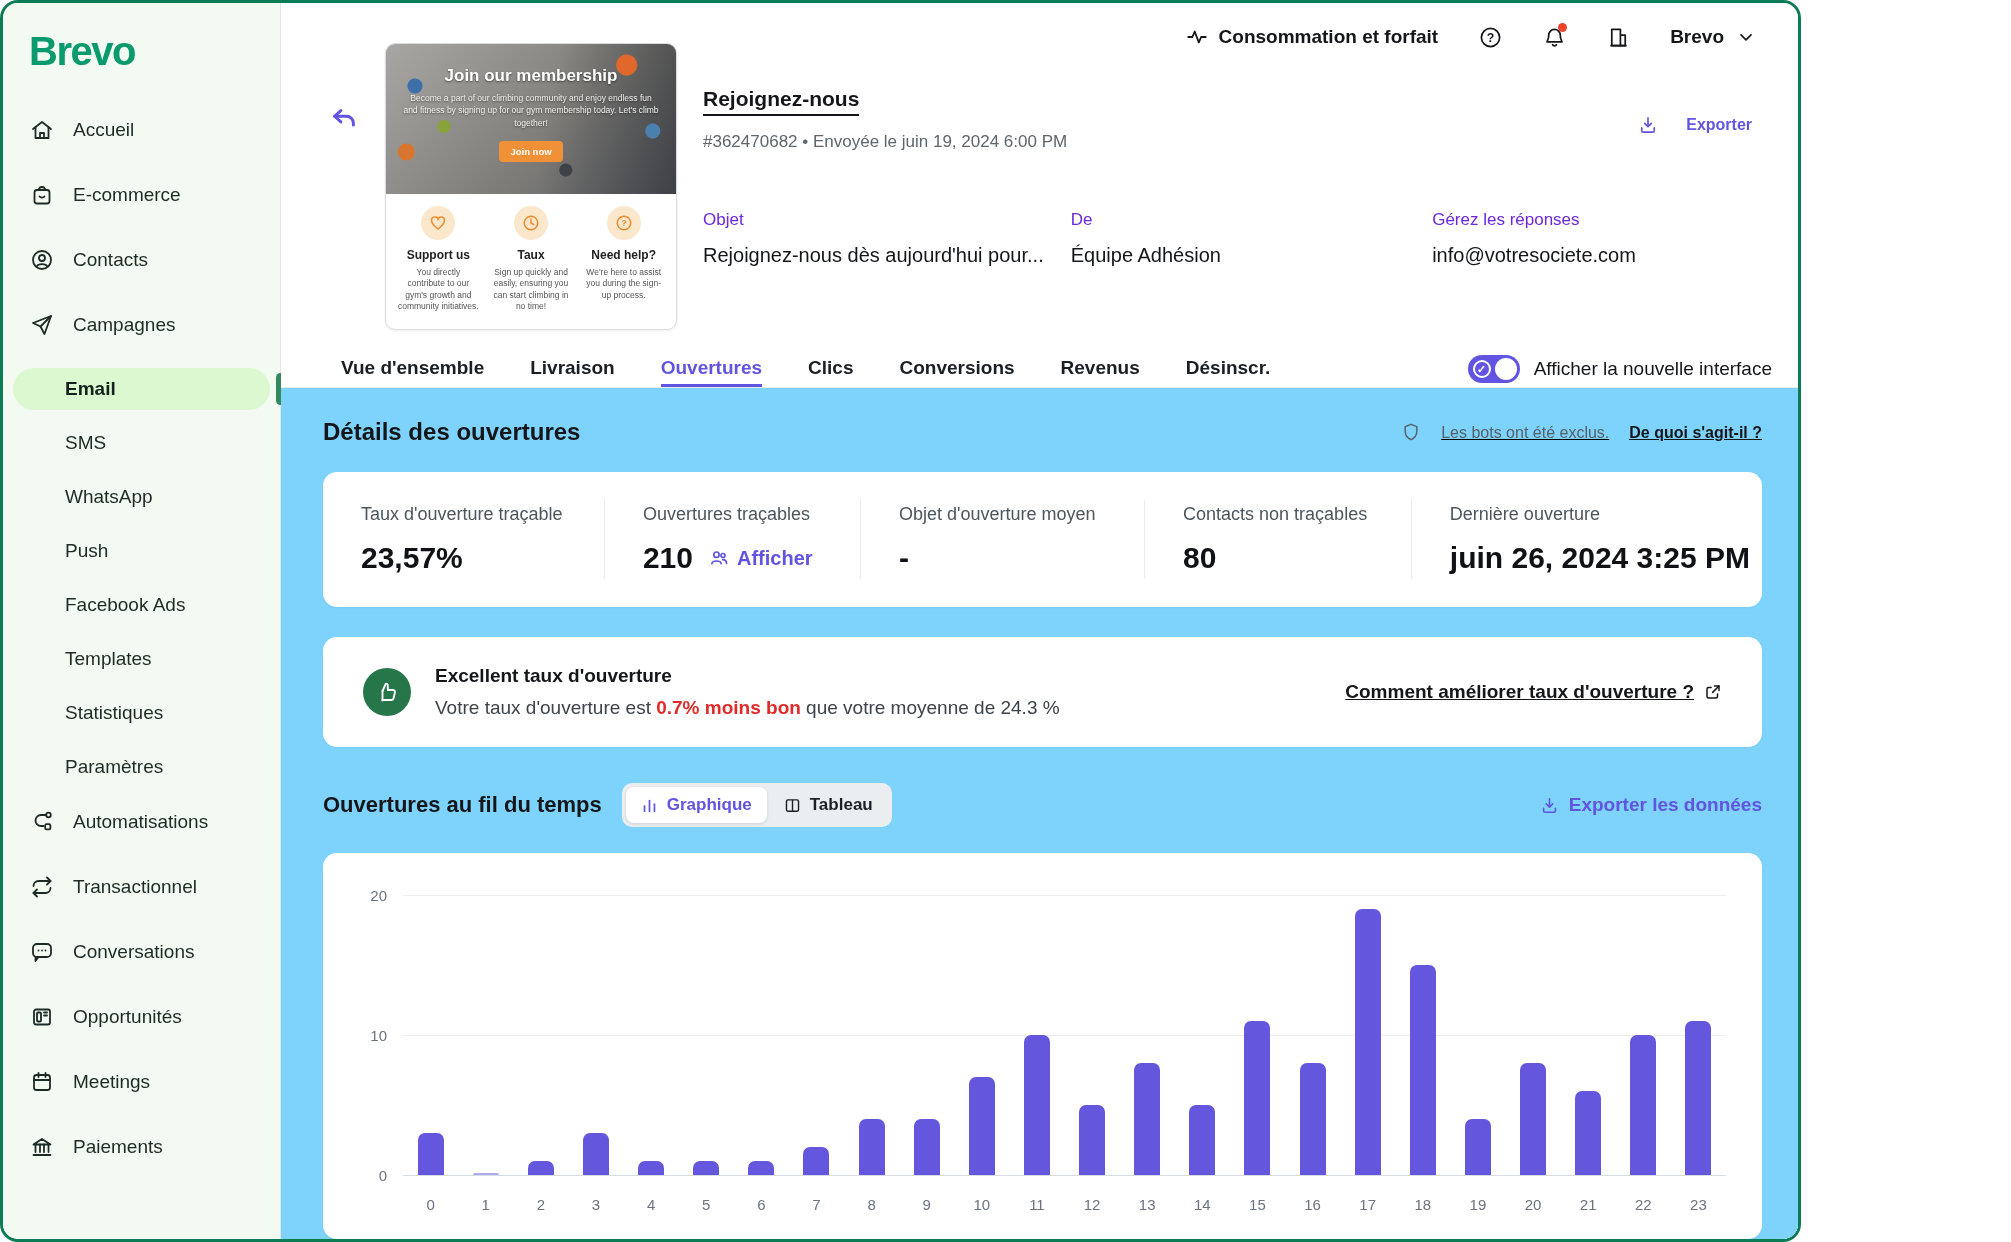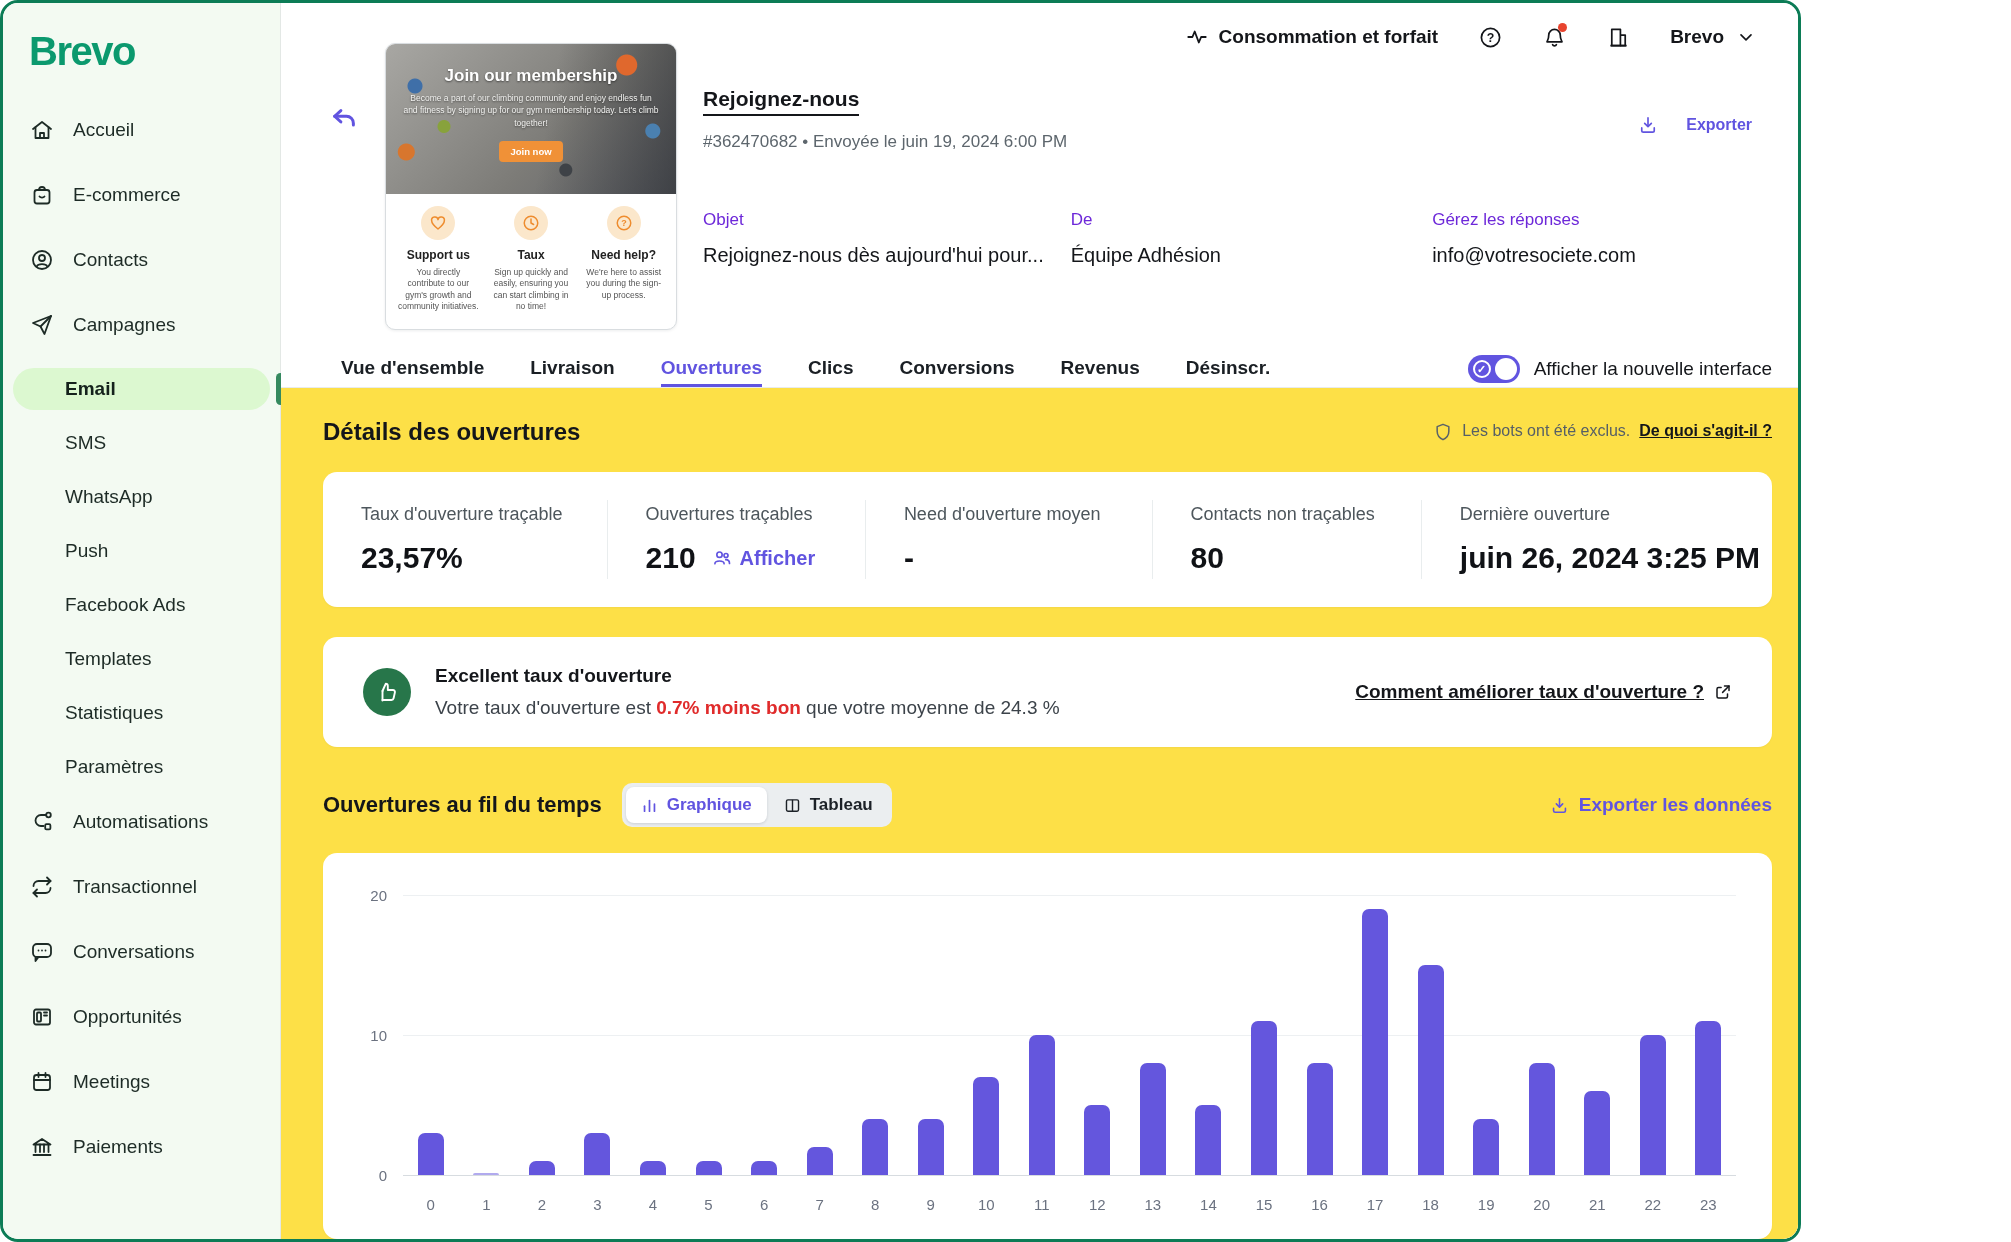--- a/index.html
+++ b/index.html
@@ -60,24 +60,24 @@
   .tabs-row { display:flex; align-items:stretch; padding:0 26px 0 60px; border-bottom:1px solid #e8ebed; margin-top:22px; height:58px; }
   .tab { display:flex; align-items:center; font-size:19px; font-weight:600; color:#1a1f24; margin-right:46px; border-bottom:3px solid transparent; cursor:pointer; }
   .tab.active { color:#6154e0; border-bottom-color:#6154e0; }
   .toggle-group { margin-left:auto; display:flex; align-items:center; gap:14px; }
   .toggle { width:52px; height:28px; border-radius:14px; background:#6154e0; position:relative; cursor:pointer; flex-shrink:0; }
   .toggle-check { position:absolute; left:5px; top:5px; width:18px; height:18px; border:2px solid #fff; border-radius:50%; color:#fff; font-size:11px; font-weight:700; display:flex; align-items:center; justify-content:center; line-height:1; }
   .toggle-knob { position:absolute; right:3px; top:3px; width:22px; height:22px; border-radius:50%; background:#fff; }
   .toggle-label { font-size:19px; color:#14161a; }
 
   
-  .gray { flex:1; background:#fde047; padding:30px 26px 0 42px; }
+  .gray { flex:1; background:#7dd3fc; padding:30px 36px 0 42px; }
   .sec-head { display:flex; align-items:center; }
   .sec-title { font-size:24px; font-weight:700; color:#14161a; }
-  .bots { margin-left:auto; display:flex; align-items:flex-start; gap:9px; }
+  .bots { margin-left:auto; display:flex; align-items:flex-end; gap:20px;text-decoration:underline; }
   .bots-icon { width:20px; height:20px; color:#5a6268; display:flex; }
   .bots-note { font-size:16px; color:#565f66; }
   .bots-link { font-size:16px; font-weight:700; color:#14161a; text-decoration:underline; cursor:pointer; }
 
   .stats-card { margin-top:26px; background:#fff; border-radius:14px; display:flex; padding:28px 0; box-shadow:0 1px 2px rgba(16,24,40,.04); }
   .stat { padding:4px 12px 4px 38px; }
   .stat + .stat { border-left:1px solid #e9edee; }
   .stat-label { font-size:18px; color:#4d565c; }
   .stat-value-row { display:flex; align-items:baseline; gap:16px; margin-top:16px; }
   .stat-value { font-size:30px; font-weight:700; color:#101216; white-space:nowrap; }
@@ -423,21 +423,21 @@
                   <circle cx="9" cy="8" r="3.2"></circle>
                   <path d="M3.5 19 c0-4.5 11-4.5 11 0"></path>
                   <circle cx="16.8" cy="9" r="2.4"></circle>
                   <path d="M16.5 14 c2.8 0 4.5 1.8 4.5 4.5"></path>
                 </svg>
               <span>Afficher</span>
             </span>
           </div>
         </div>
         <div class="stat s2">
-          <div class="stat-label">Need d'ouverture moyen</div>
+          <div class="stat-label">Objet d'ouverture moyen</div>
           <div class="stat-value-row">
               <span class="stat-value">-</span>
             </div>
         </div>
         <div class="stat s3">
           <div class="stat-label">Contacts non traçables</div>
           <div class="stat-value-row">
               <span class="stat-value">80</span>
             </div>
         </div>

